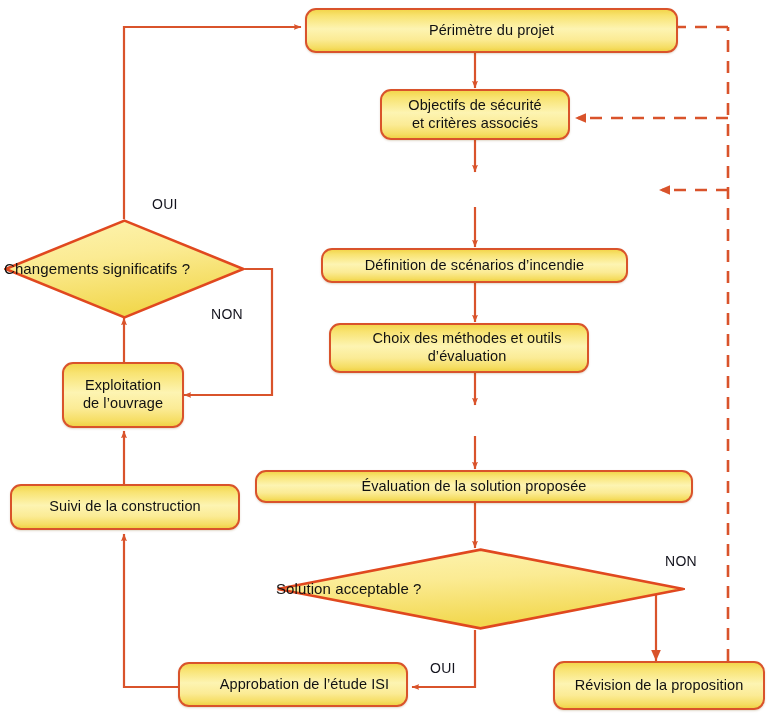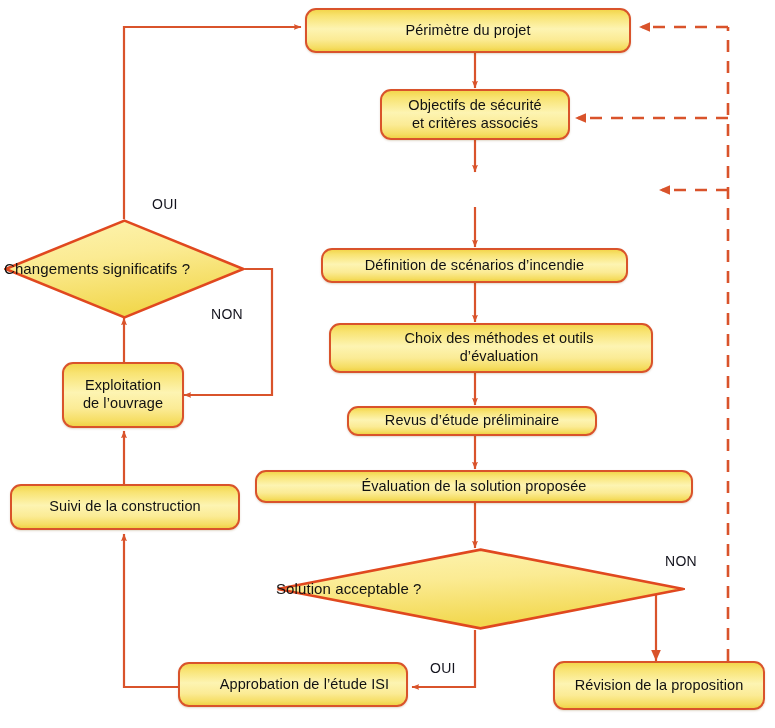--- a/index.html
+++ b/index.html
@@ -134,46 +134,43 @@
       <path d="M728,27 L642,27"></path>
     </g>
     <g stroke="none" fill="#d9532b">
       <path d="M639,27 L650,22.2 L650,31.8 Z"></path>
       <path d="M575,118 L586,113.2 L586,122.8 Z"></path>
       <path d="M659,190 L670,185.2 L670,194.8 Z"></path>
       <path d="M656,664 L651.2,653 L660.8,653 Z" transform="translate(0,-3)"></path>
     </g>
   </svg>
 
-  <div class="node" style="left:305px; top:8px; width:326px; height:45px;">
+  <div class="node" style="left:305px; top:8px; width:373px; height:45px;">
     <span>Périmètre du projet</span>
   </div>
 
   <div class="node" style="left:380px; top:89px; width:190px; height:51px;">
     <div>
       <span>Objectifs de sécurité</span>
       <span>et critères associés</span>
     </div>
   </div>
 
 
   <div class="node" style="left:321px; top:248px; width:307px; height:35px;">
     <span>Définition de scénarios d’incendie</span>
   </div>
 
-  <div class="node" style="left:329px; top:323px; width:324px; height:50px;padding-left:24px;">
+  <div class="node" style="left:329px; top:323px; width:260px; height:50px;padding-left:24px;">
     <div>
       <span>Choix des méthodes et outils</span>
       <span>d’évaluation</span>
     </div>
   </div>
 
-  <div class="node" style="left:347px; top:406px; width:250px; height:30px;">
-    <span>Revus d’étude préliminaire</span>
-  </div>
 
   <div class="node" style="left:255px; top:470px; width:438px; height:33px;">
     <span>Évaluation de la solution proposée</span>
   </div>
 
   <div class="diamond-wrap" style="left:276px; top:548px; width:409px; height:82px;">
     <svg viewBox="0 0 409 82" preserveAspectRatio="none">
       <defs>
         <linearGradient id="dgrad1" x1="0" y1="0" x2="0.25" y2="1">
           <stop offset="0%" stop-color="#fdf4b2"></stop>

